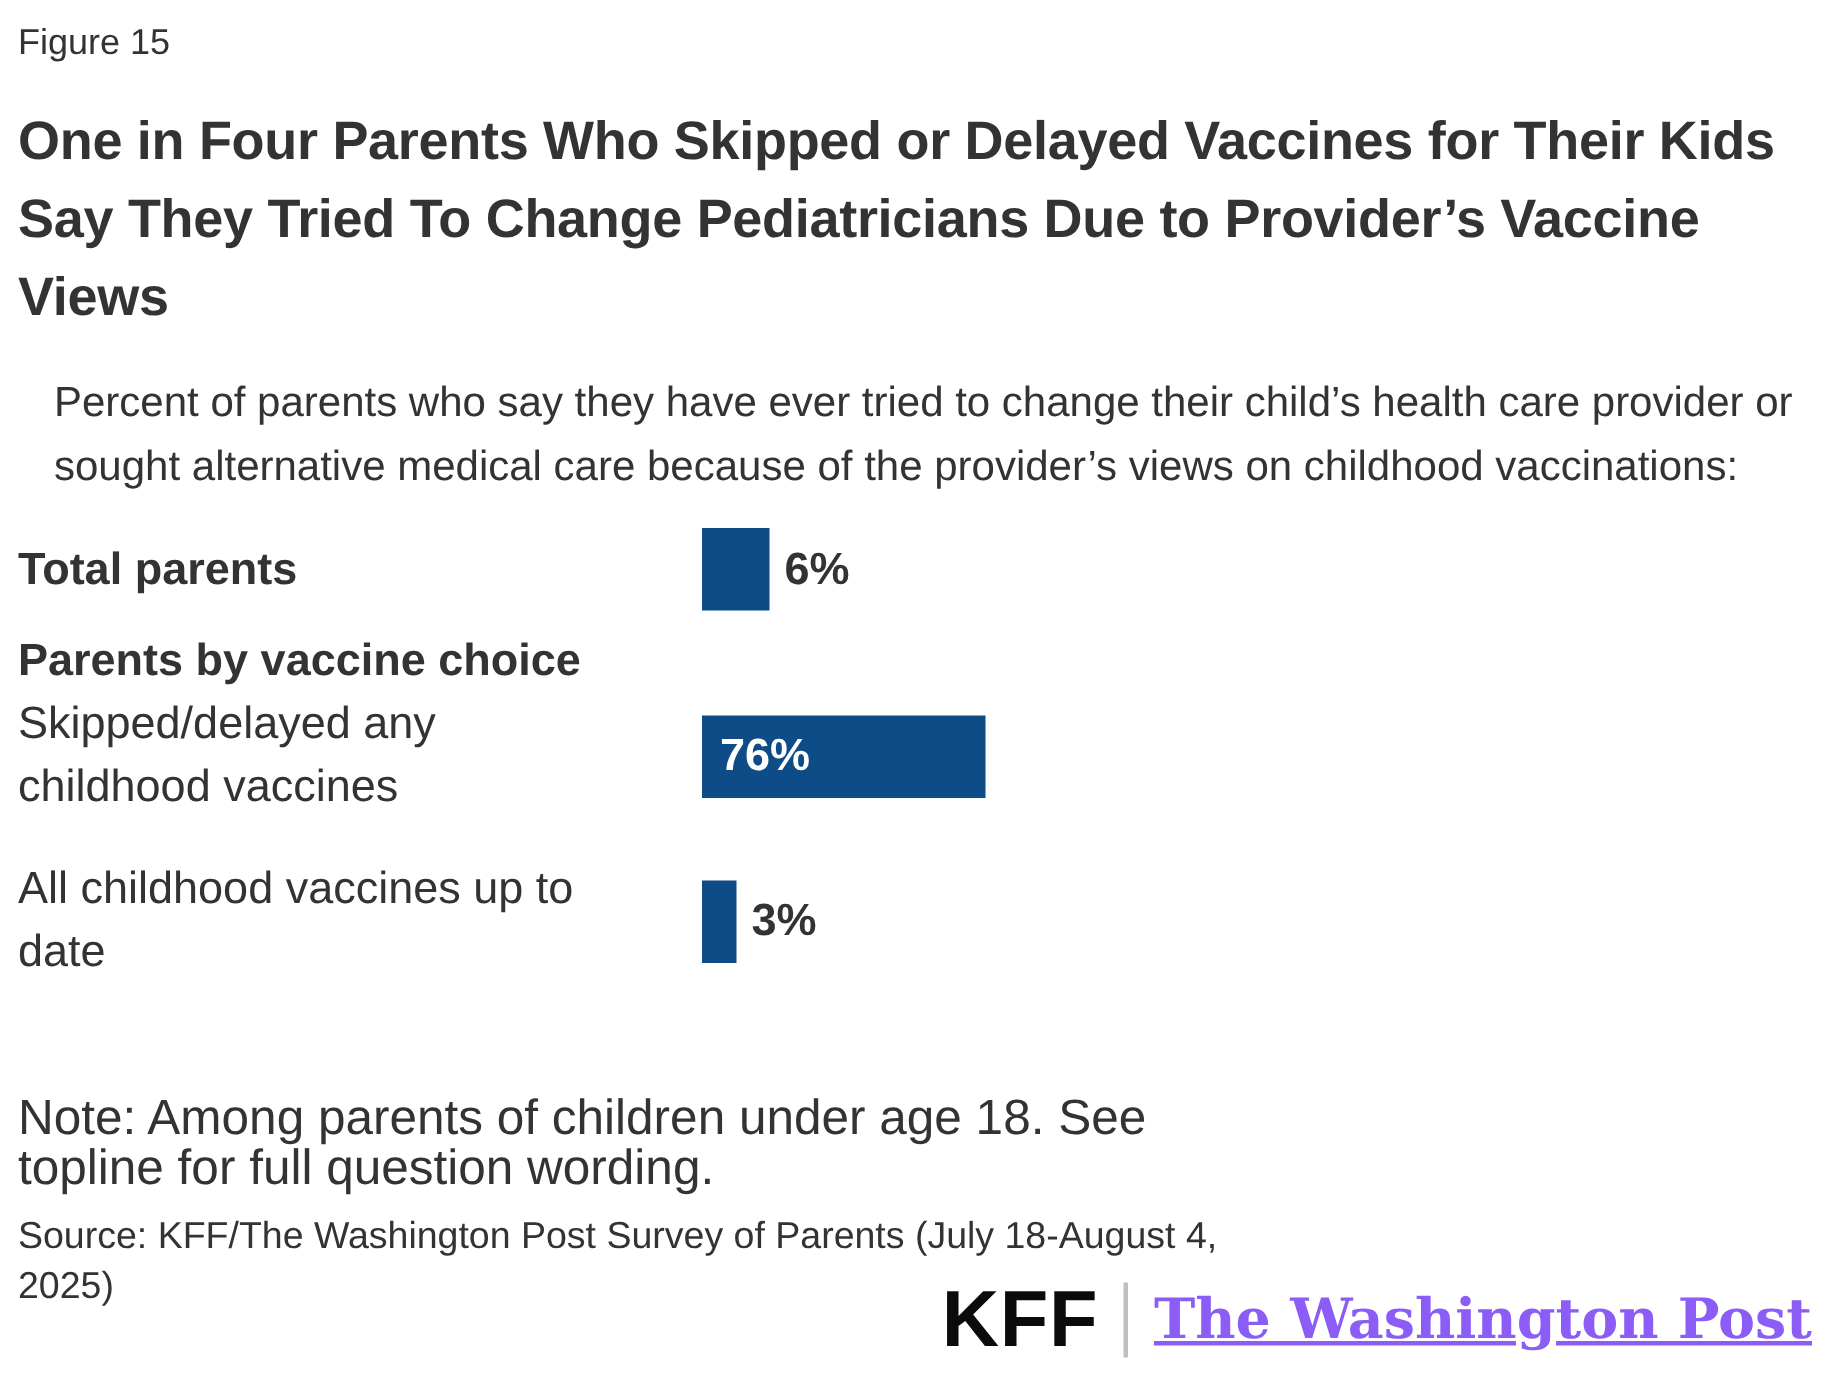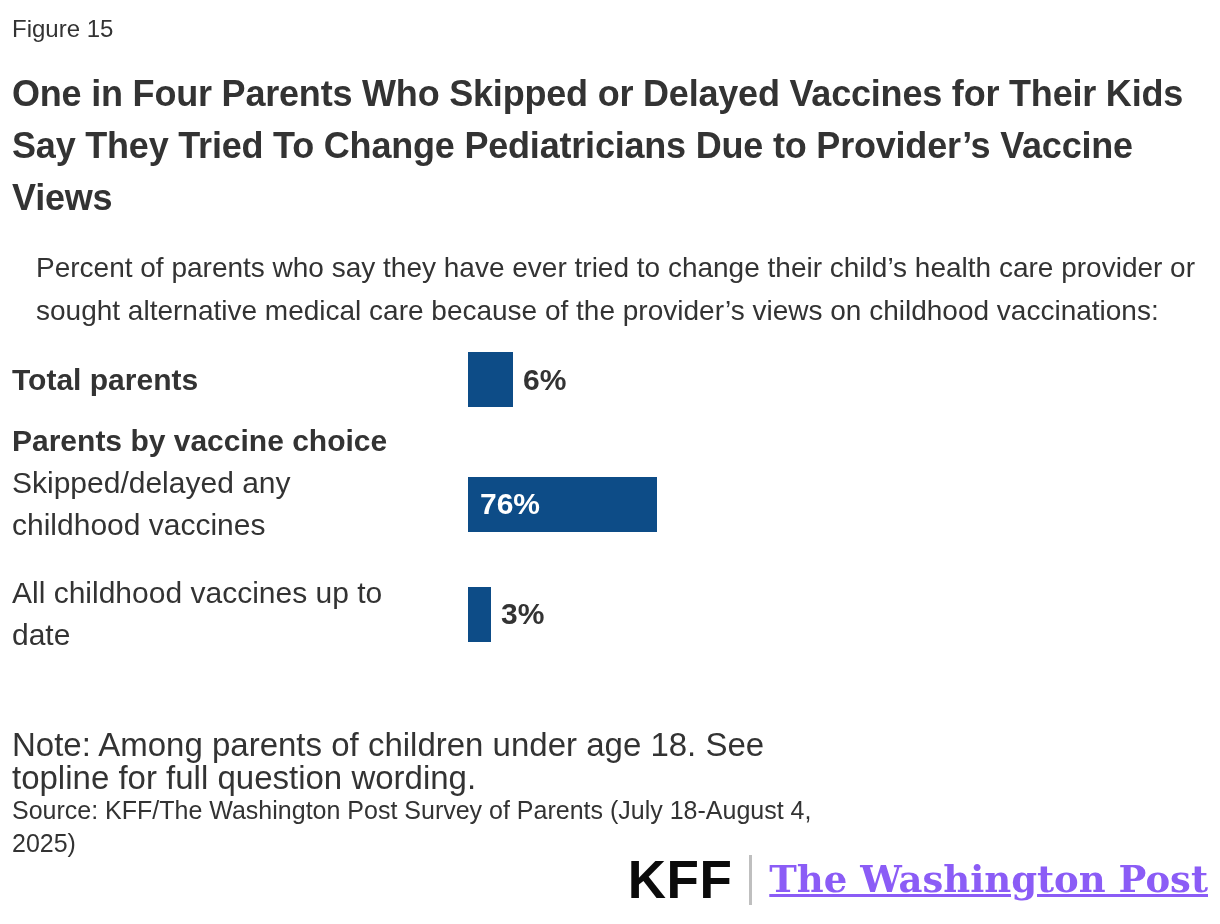--- a/index.html
+++ b/index.html
@@ -92,20 +92,21 @@
   .row-3 { margin-top: 26px; min-height: 84px; }
 
   .note-text {
     margin-top: 72px;
     width: 800px;
     font-size: 33px;
     line-height: 33px;
     color: #333333;
   }
   .source-text {
+    margin-top: 14px;
     width: 800px;
     font-size: 25px;
     line-height: 33px;
     color: #333333;
   }
 
   .logos {
     position: absolute;
     right: 12px;
     bottom: 18px;

